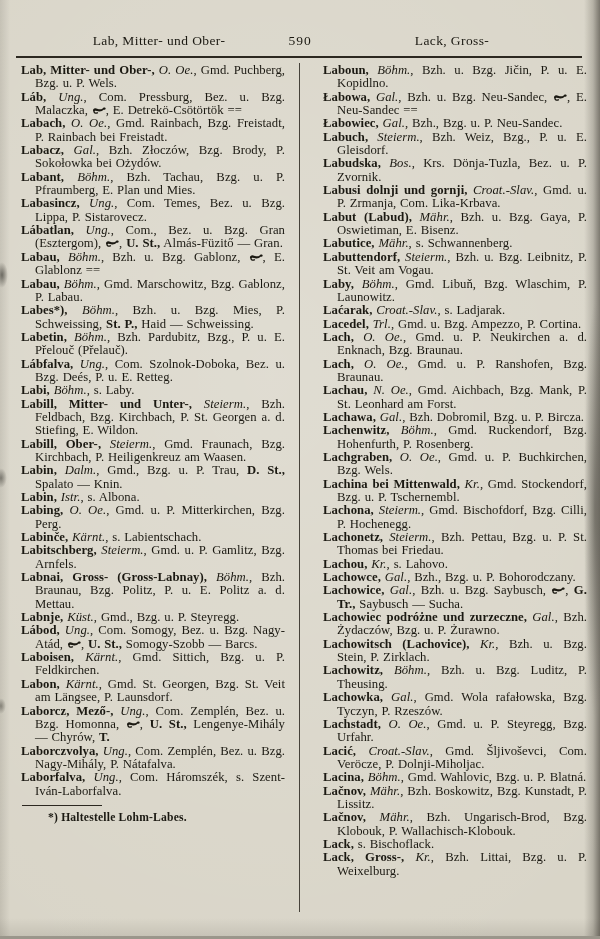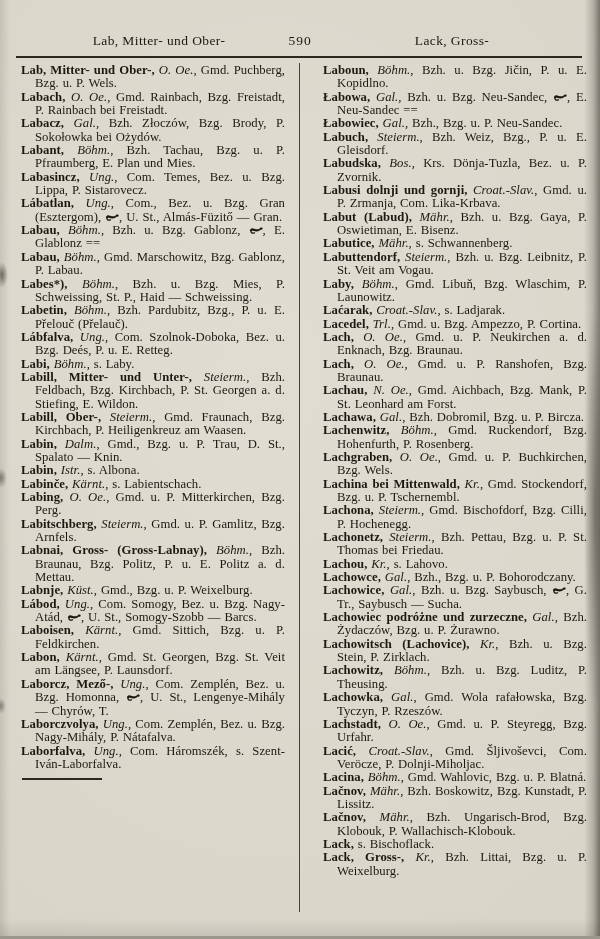--- a/index.html
+++ b/index.html
@@ -23,21 +23,21 @@
   .col-divider{position:absolute;top:63px;left:299px;width:1px;height:849px;background:#46423a;}
   .cols{position:absolute;top:64px;left:21px;width:566px;display:flex;}
   .col{width:272px;}
   .col.left{margin-right:38px;}
   .entry{
     margin:0;text-align:justify;font-size:12.7px;line-height:13.35px;
     padding-left:14px;text-indent:-14px;letter-spacing:.05px;word-spacing:.6px;
   }
   .entry .nm{font-weight:bold;}
   .entry .rg{font-style:italic;}
-  .entry .ab{font-weight:normal;}
+  .entry .ab{font-weight:bold;}
   .horn{display:inline-block;vertical-align:-1px;line-height:0;}
   .horn svg{display:block;}
   .fn-rule{width:80px;height:1.5px;background:#2c2820;margin:7px 0 5px 1px;}
   .footnote{font-size:11.6px;font-weight:bold;margin:0;padding-left:27px;letter-spacing:.2px;}
 </style>
 </head>
 <body>
 
 <div class="page">
 
@@ -51,20 +51,24 @@
     <span class="page-number">590</span>
     <span class="guide-right">Lack, Gross-</span>
   </div>
 
   <div class="head-rule"></div>
   <div class="col-divider"></div>
 
   <div class="cols">
     <div class="col left" id="col-left">
         <p class="entry"><span class="nm">Lab, Mitter- und Ober-,</span> <span class="rg">O. Oe.</span>, <span>Gmd. Puchberg, Bzg. u. P. Wels.</span></p>
+        <p class="entry"><span class="nm">Láb,</span> <span class="rg">Ung.</span>, <span>Com. Pressburg, Bez. u. Bzg. Malaczka, <span class="horn"><svg width="14" height="9" viewBox="0 0 14 9">
+                <path fill="#1b1912" d="M1.2 5.2c-.8-1.4.4-3 2.2-3 1.4 0 2.2.8 3.4 1 1.4.3 2.8 0 3.8-.8l1.4-1 .8 1-1 1.2c-1.4 1.6-3.6 2.2-5.6 1.7C5 5 4 4.5 3.2 4.8c-.7.2-.7 1-.1 1.4.7.5 1.8.4 2.4-.1l.7.8c-1 1-2.9 1.2-4 .3-.4-.3-.8-1.2-1-2z"></path>
+                <circle fill="#1b1912" cx="12.4" cy="2.6" r="1.2"></circle>
+              </svg></span>, E. Detrekö-Csötörtök ==</span></p>
         <p class="entry"><span class="nm">Labach,</span> <span class="rg">O. Oe.</span>, <span>Gmd. Rainbach, Bzg. Freistadt, P. Rainbach bei Freistadt.</span></p>
         <p class="entry"><span class="nm">Labacz,</span> <span class="rg">Gal.</span>, <span>Bzh. Złoczów, Bzg. Brody, P. Sokołowka bei Ożydów.</span></p>
         <p class="entry"><span class="nm">Labant,</span> <span class="rg">Böhm.</span>, <span>Bzh. Tachau, Bzg. u. P. Pfraumberg, E. Plan und Mies.</span></p>
         <p class="entry"><span class="nm">Labasincz,</span> <span class="rg">Ung.</span>, <span>Com. Temes, Bez. u. Bzg. Lippa, P. Sistarovecz.</span></p>
         <p class="entry"><span class="nm">Lábatlan,</span> <span class="rg">Ung.</span>, <span>Com., Bez. u. Bzg. Gran (Esztergom), <span class="horn"><svg width="14" height="9" viewBox="0 0 14 9">
                 <path fill="#1b1912" d="M1.2 5.2c-.8-1.4.4-3 2.2-3 1.4 0 2.2.8 3.4 1 1.4.3 2.8 0 3.8-.8l1.4-1 .8 1-1 1.2c-1.4 1.6-3.6 2.2-5.6 1.7C5 5 4 4.5 3.2 4.8c-.7.2-.7 1-.1 1.4.7.5 1.8.4 2.4-.1l.7.8c-1 1-2.9 1.2-4 .3-.4-.3-.8-1.2-1-2z"></path>
                 <circle fill="#1b1912" cx="12.4" cy="2.6" r="1.2"></circle>
               </svg></span>, <span class="ab">U. St.,</span> Almás-Füzitő — Gran.</span></p>
         <p class="entry"><span class="nm">Labau,</span> <span class="rg">Böhm.</span>, <span>Bzh. u. Bzg. Gablonz, <span class="horn"><svg width="14" height="9" viewBox="0 0 14 9">
                 <path fill="#1b1912" d="M1.2 5.2c-.8-1.4.4-3 2.2-3 1.4 0 2.2.8 3.4 1 1.4.3 2.8 0 3.8-.8l1.4-1 .8 1-1 1.2c-1.4 1.6-3.6 2.2-5.6 1.7C5 5 4 4.5 3.2 4.8c-.7.2-.7 1-.1 1.4.7.5 1.8.4 2.4-.1l.7.8c-1 1-2.9 1.2-4 .3-.4-.3-.8-1.2-1-2z"></path>
@@ -72,38 +76,39 @@
               </svg></span>, E. Glablonz ==</span></p>
         <p class="entry"><span class="nm">Labau,</span> <span class="rg">Böhm.</span>, <span>Gmd. Marschowitz, Bzg. Gablonz, P. Labau.</span></p>
         <p class="entry"><span class="nm">Labes*),</span> <span class="rg">Böhm.</span>, <span>Bzh. u. Bzg. Mies, P. Schweissing, <span class="ab">St. P.,</span> Haid — Schweissing.</span></p>
         <p class="entry"><span class="nm">Labetin,</span> <span class="rg">Böhm.</span>, <span>Bzh. Pardubitz, Bzg., P. u. E. Přelouč (Přelauč).</span></p>
         <p class="entry"><span class="nm">Lábfalva,</span> <span class="rg">Ung.</span>, <span>Com. Szolnok-Doboka, Bez. u. Bzg. Deés, P. u. E. Retteg.</span></p>
         <p class="entry"><span class="nm">Labi,</span> <span class="rg">Böhm.</span>, <span>s. Laby.</span></p>
         <p class="entry"><span class="nm">Labill, Mitter- und Unter-,</span> <span class="rg">Steierm.</span>, <span>Bzh. Feldbach, Bzg. Kirchbach, P. St. Georgen a. d. Stiefing, E. Wildon.</span></p>
         <p class="entry"><span class="nm">Labill, Ober-,</span> <span class="rg">Steierm.</span>, <span>Gmd. Fraunach, Bzg. Kirchbach, P. Heiligenkreuz am Waasen.</span></p>
         <p class="entry"><span class="nm">Labin,</span> <span class="rg">Dalm.</span>, <span>Gmd., Bzg. u. P. Trau, <span class="ab">D. St.,</span> Spalato — Knin.</span></p>
         <p class="entry"><span class="nm">Labin,</span> <span class="rg">Istr.</span>, <span>s. Albona.</span></p>
+        <p class="entry"><span class="nm">Labing,</span> <span class="rg">O. Oe.</span>, <span>Gmd. u. P. Mitterkirchen, Bzg. Perg.</span></p>
         <p class="entry"><span class="nm">Labinče,</span> <span class="rg">Kärnt.</span>, <span>s. Labientschach.</span></p>
-        <p class="entry"><span class="nm">Labing,</span> <span class="rg">O. Oe.</span>, <span>Gmd. u. P. Mitterkirchen, Bzg. Perg.</span></p>
         <p class="entry"><span class="nm">Labitschberg,</span> <span class="rg">Steierm.</span>, <span>Gmd. u. P. Gamlitz, Bzg. Arnfels.</span></p>
         <p class="entry"><span class="nm">Labnai, Gross- (Gross-Labnay),</span> <span class="rg">Böhm.</span>, <span>Bzh. Braunau, Bzg. Politz, P. u. E. Politz a. d. Mettau.</span></p>
-        <p class="entry"><span class="nm">Labnje,</span> <span class="rg">Küst.</span>, <span>Gmd., Bzg. u. P. Weixelburg.</span></p>
+        <p class="entry"><span class="nm">Labnje,</span> <span class="rg">Küst.</span>, <span>Gmd., Bzg. u. P. Steyregg.</span></p>
         <p class="entry"><span class="nm">Lábod,</span> <span class="rg">Ung.</span>, <span>Com. Somogy, Bez. u. Bzg. Nagy-Atád, <span class="horn"><svg width="14" height="9" viewBox="0 0 14 9">
                 <path fill="#1b1912" d="M1.2 5.2c-.8-1.4.4-3 2.2-3 1.4 0 2.2.8 3.4 1 1.4.3 2.8 0 3.8-.8l1.4-1 .8 1-1 1.2c-1.4 1.6-3.6 2.2-5.6 1.7C5 5 4 4.5 3.2 4.8c-.7.2-.7 1-.1 1.4.7.5 1.8.4 2.4-.1l.7.8c-1 1-2.9 1.2-4 .3-.4-.3-.8-1.2-1-2z"></path>
                 <circle fill="#1b1912" cx="12.4" cy="2.6" r="1.2"></circle>
               </svg></span>, <span class="ab">U. St.,</span> Somogy-Szobb — Barcs.</span></p>
         <p class="entry"><span class="nm">Laboisen,</span> <span class="rg">Kärnt.</span>, <span>Gmd. Sittich, Bzg. u. P. Feldkirchen.</span></p>
         <p class="entry"><span class="nm">Labon,</span> <span class="rg">Kärnt.</span>, <span>Gmd. St. Georgen, Bzg. St. Veit am Längsee, P. Launsdorf.</span></p>
         <p class="entry"><span class="nm">Laborcz, Mező-,</span> <span class="rg">Ung.</span>, <span>Com. Zemplén, Bez. u. Bzg. Homonna, <span class="horn"><svg width="14" height="9" viewBox="0 0 14 9">
                 <path fill="#1b1912" d="M1.2 5.2c-.8-1.4.4-3 2.2-3 1.4 0 2.2.8 3.4 1 1.4.3 2.8 0 3.8-.8l1.4-1 .8 1-1 1.2c-1.4 1.6-3.6 2.2-5.6 1.7C5 5 4 4.5 3.2 4.8c-.7.2-.7 1-.1 1.4.7.5 1.8.4 2.4-.1l.7.8c-1 1-2.9 1.2-4 .3-.4-.3-.8-1.2-1-2z"></path>
                 <circle fill="#1b1912" cx="12.4" cy="2.6" r="1.2"></circle>
               </svg></span>, <span class="ab">U. St.,</span> Lengenye-Mihály — Chyrów, <span class="ab">T.</span></span></p>
         <p class="entry"><span class="nm">Laborczvolya,</span> <span class="rg">Ung.</span>, <span>Com. Zemplén, Bez. u. Bzg. Nagy-Mihály, P. Nátafalva.</span></p>
         <p class="entry"><span class="nm">Laborfalva,</span> <span class="rg">Ung.</span>, <span>Com. Háromszék, s. Szent-Iván-Laborfalva.</span></p>
         <div class="fn-rule"></div>
+        <p class="footnote">*) Haltestelle Lohm-Labes.</p>
       </div>
     <div class="col right" id="col-right">
         <p class="entry"><span class="nm">Laboun,</span> <span class="rg">Böhm.</span>, <span>Bzh. u. Bzg. Jičin, P. u. E. Kopidlno.</span></p>
         <p class="entry"><span class="nm">Łabowa,</span> <span class="rg">Gal.</span>, <span>Bzh. u. Bzg. Neu-Sandec, <span class="horn"><svg width="14" height="9" viewBox="0 0 14 9">
                 <path fill="#1b1912" d="M1.2 5.2c-.8-1.4.4-3 2.2-3 1.4 0 2.2.8 3.4 1 1.4.3 2.8 0 3.8-.8l1.4-1 .8 1-1 1.2c-1.4 1.6-3.6 2.2-5.6 1.7C5 5 4 4.5 3.2 4.8c-.7.2-.7 1-.1 1.4.7.5 1.8.4 2.4-.1l.7.8c-1 1-2.9 1.2-4 .3-.4-.3-.8-1.2-1-2z"></path>
                 <circle fill="#1b1912" cx="12.4" cy="2.6" r="1.2"></circle>
               </svg></span>, E. Neu-Sandec ==</span></p>
         <p class="entry"><span class="nm">Łabowiec,</span> <span class="rg">Gal.</span>, <span>Bzh., Bzg. u. P. Neu-Sandec.</span></p>
         <p class="entry"><span class="nm">Labuch,</span> <span class="rg">Steierm.</span>, <span>Bzh. Weiz, Bzg., P. u. E. Gleisdorf.</span></p>
         <p class="entry"><span class="nm">Labudska,</span> <span class="rg">Bos.</span>, <span>Krs. Dönja-Tuzla, Bez. u. P. Zvornik.</span></p>

